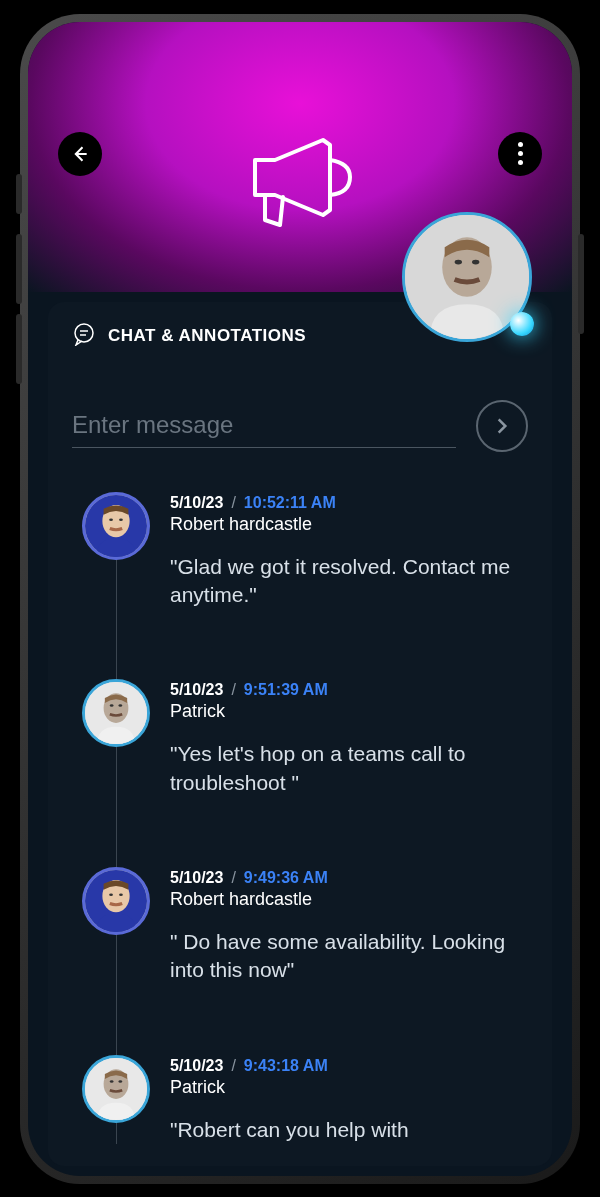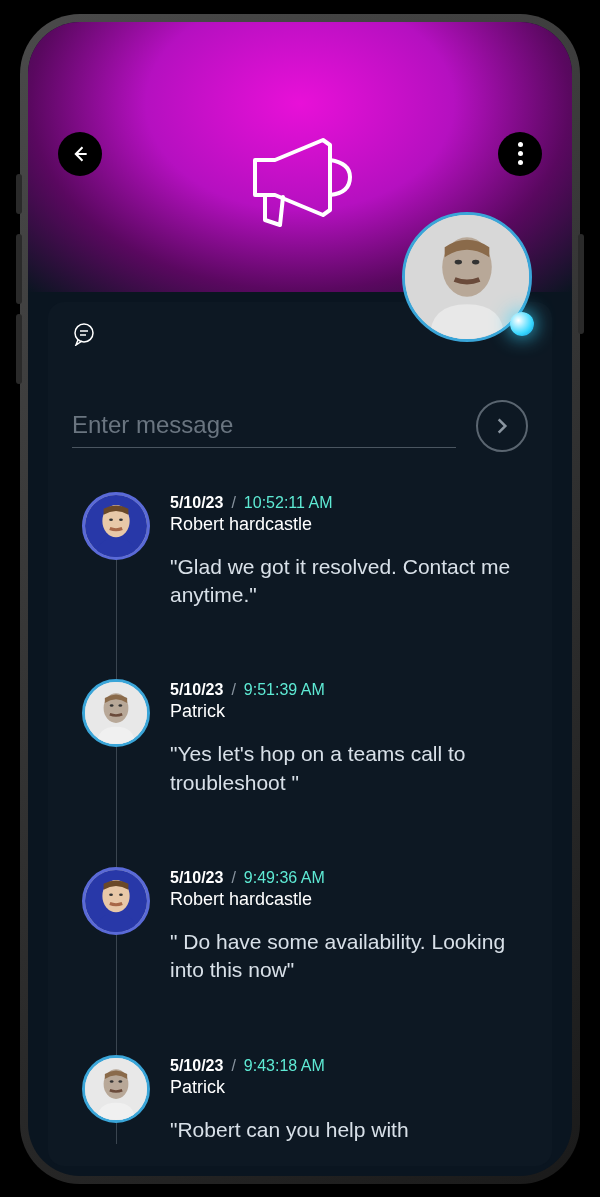--- a/index.html
+++ b/index.html
@@ -195,21 +195,21 @@
     .msg-avatar.blue { border-color: #3aa5d8; background: #e8e8e8; }
     .msg-content { flex: 1; padding-top: 2px; }
     .msg-meta {
       display: flex;
       gap: 8px;
       font-size: 16px;
       align-items: flex-start;
     }
     .msg-date { color: #fff; font-weight: 700; }
     .msg-sep { color: #8a95a0; }
-    .msg-time { color: #5eead4; font-weight: 400; }
+    .msg-time { color: #3b82f6; font-weight: 700; }
     .msg-author { color: #fff; font-size: 18px; margin-top: 2px; }
     .msg-text {
       color: #d8e0e8;
       font-size: 21px;
       margin-top: 18px;
       line-height: 1.35;
       font-weight: 300;
     }
     .face-svg { width: 100%; height: 100%; }
   </style>
@@ -261,20 +261,21 @@
     <div class="chat-panel">
       <div class="panel-header">
         <span class="chat-icon">
           <svg viewBox="0 0 24 24" fill="none" stroke="#fff" stroke-width="1.5">
             <circle cx="12" cy="11" r="9"></circle>
             <path d="M6 18 L4 23 L10 19"></path>
             <line x1="8" y1="9" x2="16" y2="9"></line>
             <line x1="8" y1="13" x2="14" y2="13"></line>
           </svg>
         </span>
+        <span class="panel-title">CHAT &amp; ANNOTATIONS</span>
       </div>
 
       <div class="input-row">
         <input class="msg-input" type="text" placeholder="Enter message" style="">
         <div class="send-btn">
           <svg viewBox="0 0 24 24" fill="none" stroke="#8a95a0" stroke-width="3">
             <path d="M8 4 L16 12 L8 20"></path>
           </svg>
         </div>
       </div>

